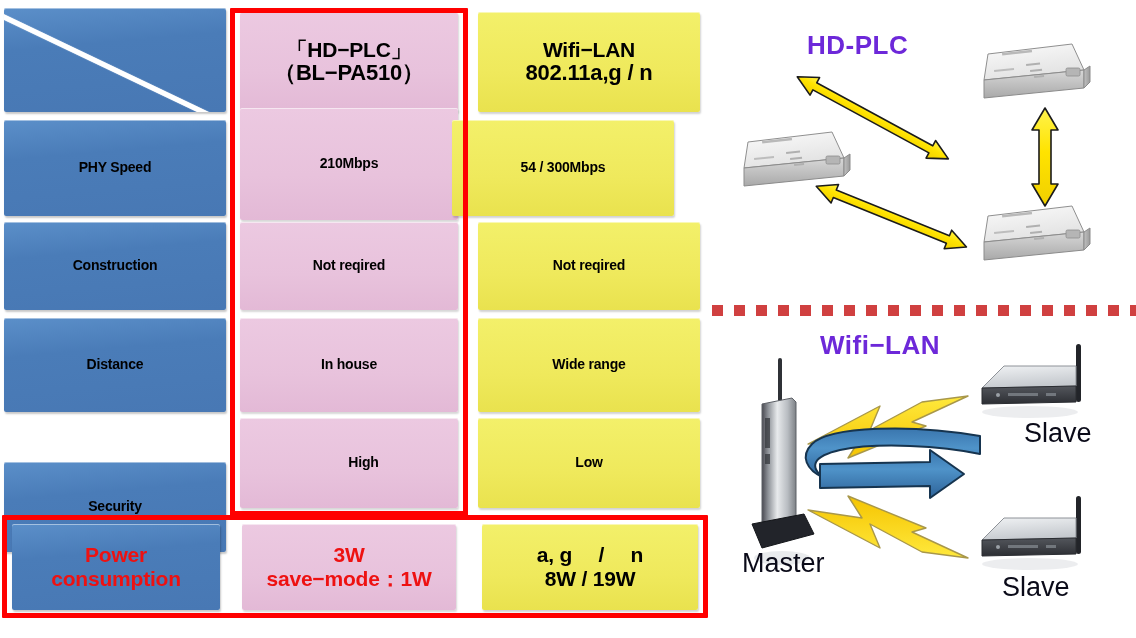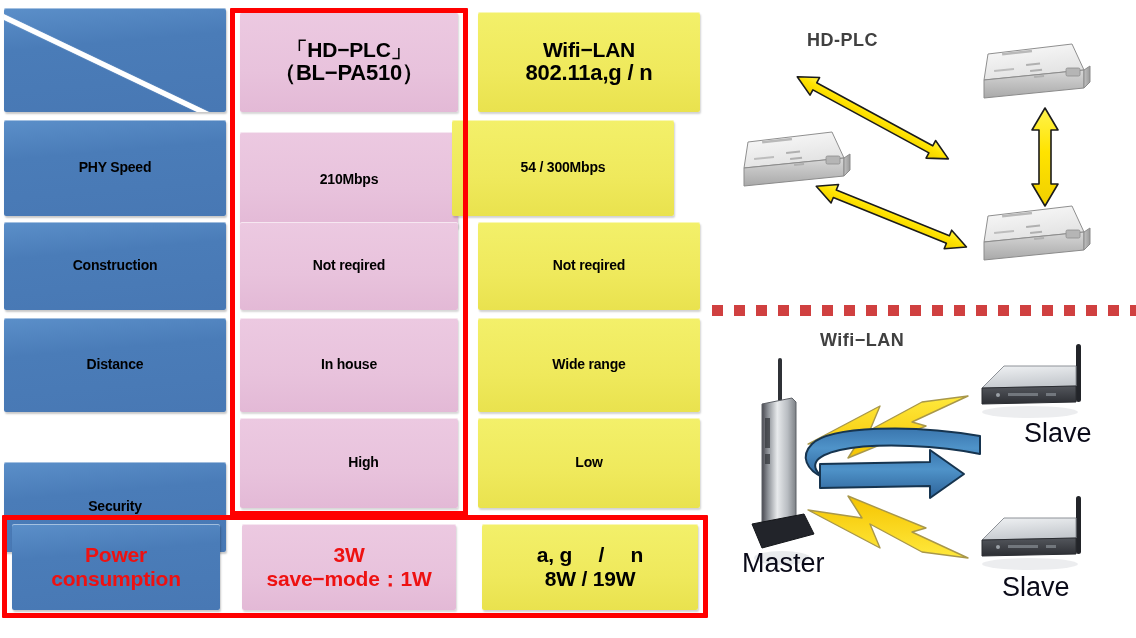--- a/index.html
+++ b/index.html
@@ -56,21 +56,21 @@
     transform:rotate(25.5deg);
     box-shadow:0 0 1px rgba(255,255,255,.9);
   }
 
   
   .redbox{position:absolute;border:5px solid #ff0000;box-sizing:border-box;pointer-events:none;border-radius:1px;}
 
   
   .diagram{position:absolute;left:712px;top:0;width:424px;height:638px;}
   .diag-title{
-    position:absolute;font-weight:bold;color:#404040;font-size:18px;letter-spacing:0.5px;
+    position:absolute;font-weight:bold;color:#6d28d9;font-size:26px;letter-spacing:0.5px;
     white-space:nowrap;
   }
   .node-label{
     position:absolute;font-size:27px;color:#0a0a18;font-weight:normal;white-space:nowrap;
   }
   .dotted-sep{
     position:absolute;left:0px;top:305px;width:424px;height:11px;
     background-image:repeating-linear-gradient(to right,#d04040 0px,#d04040 11px,rgba(0,0,0,0) 11px,rgba(0,0,0,0) 22px);
   }
   svg{display:block;}
@@ -92,21 +92,21 @@
     </div>
 
     <div class="cell c-yellow" style="left:478px;top:12px;width:222px;height:100px;">
       <div class="hdr-l1">Wifi−LAN</div>
       <div class="hdr-l2">802.11a,g / n</div>
     </div>
 
     <div class="cell c-blue" style="left:4px;top:120px;width:222px;height:96px;">
       <div class="l2">PHY Speed</div>
     </div>
-    <div class="cell c-pink" style="left:240px;top:132px;width:218px;height:96px;">
+    <div class="cell c-pink" style="left:240px;top:108px;width:218px;height:112px;">
       <div class="l2">210Mbps</div>
     </div>
     <div class="cell c-yellow" style="left:452px;top:120px;width:222px;height:96px;">
       <div class="l2">54 / 300Mbps</div>
     </div>
 
     <div class="cell c-blue" style="left:4px;top:222px;width:222px;height:88px;">
       <div class="l2">Construction</div>
     </div>
     <div class="cell c-pink" style="left:240px;top:222px;width:218px;height:88px;">

